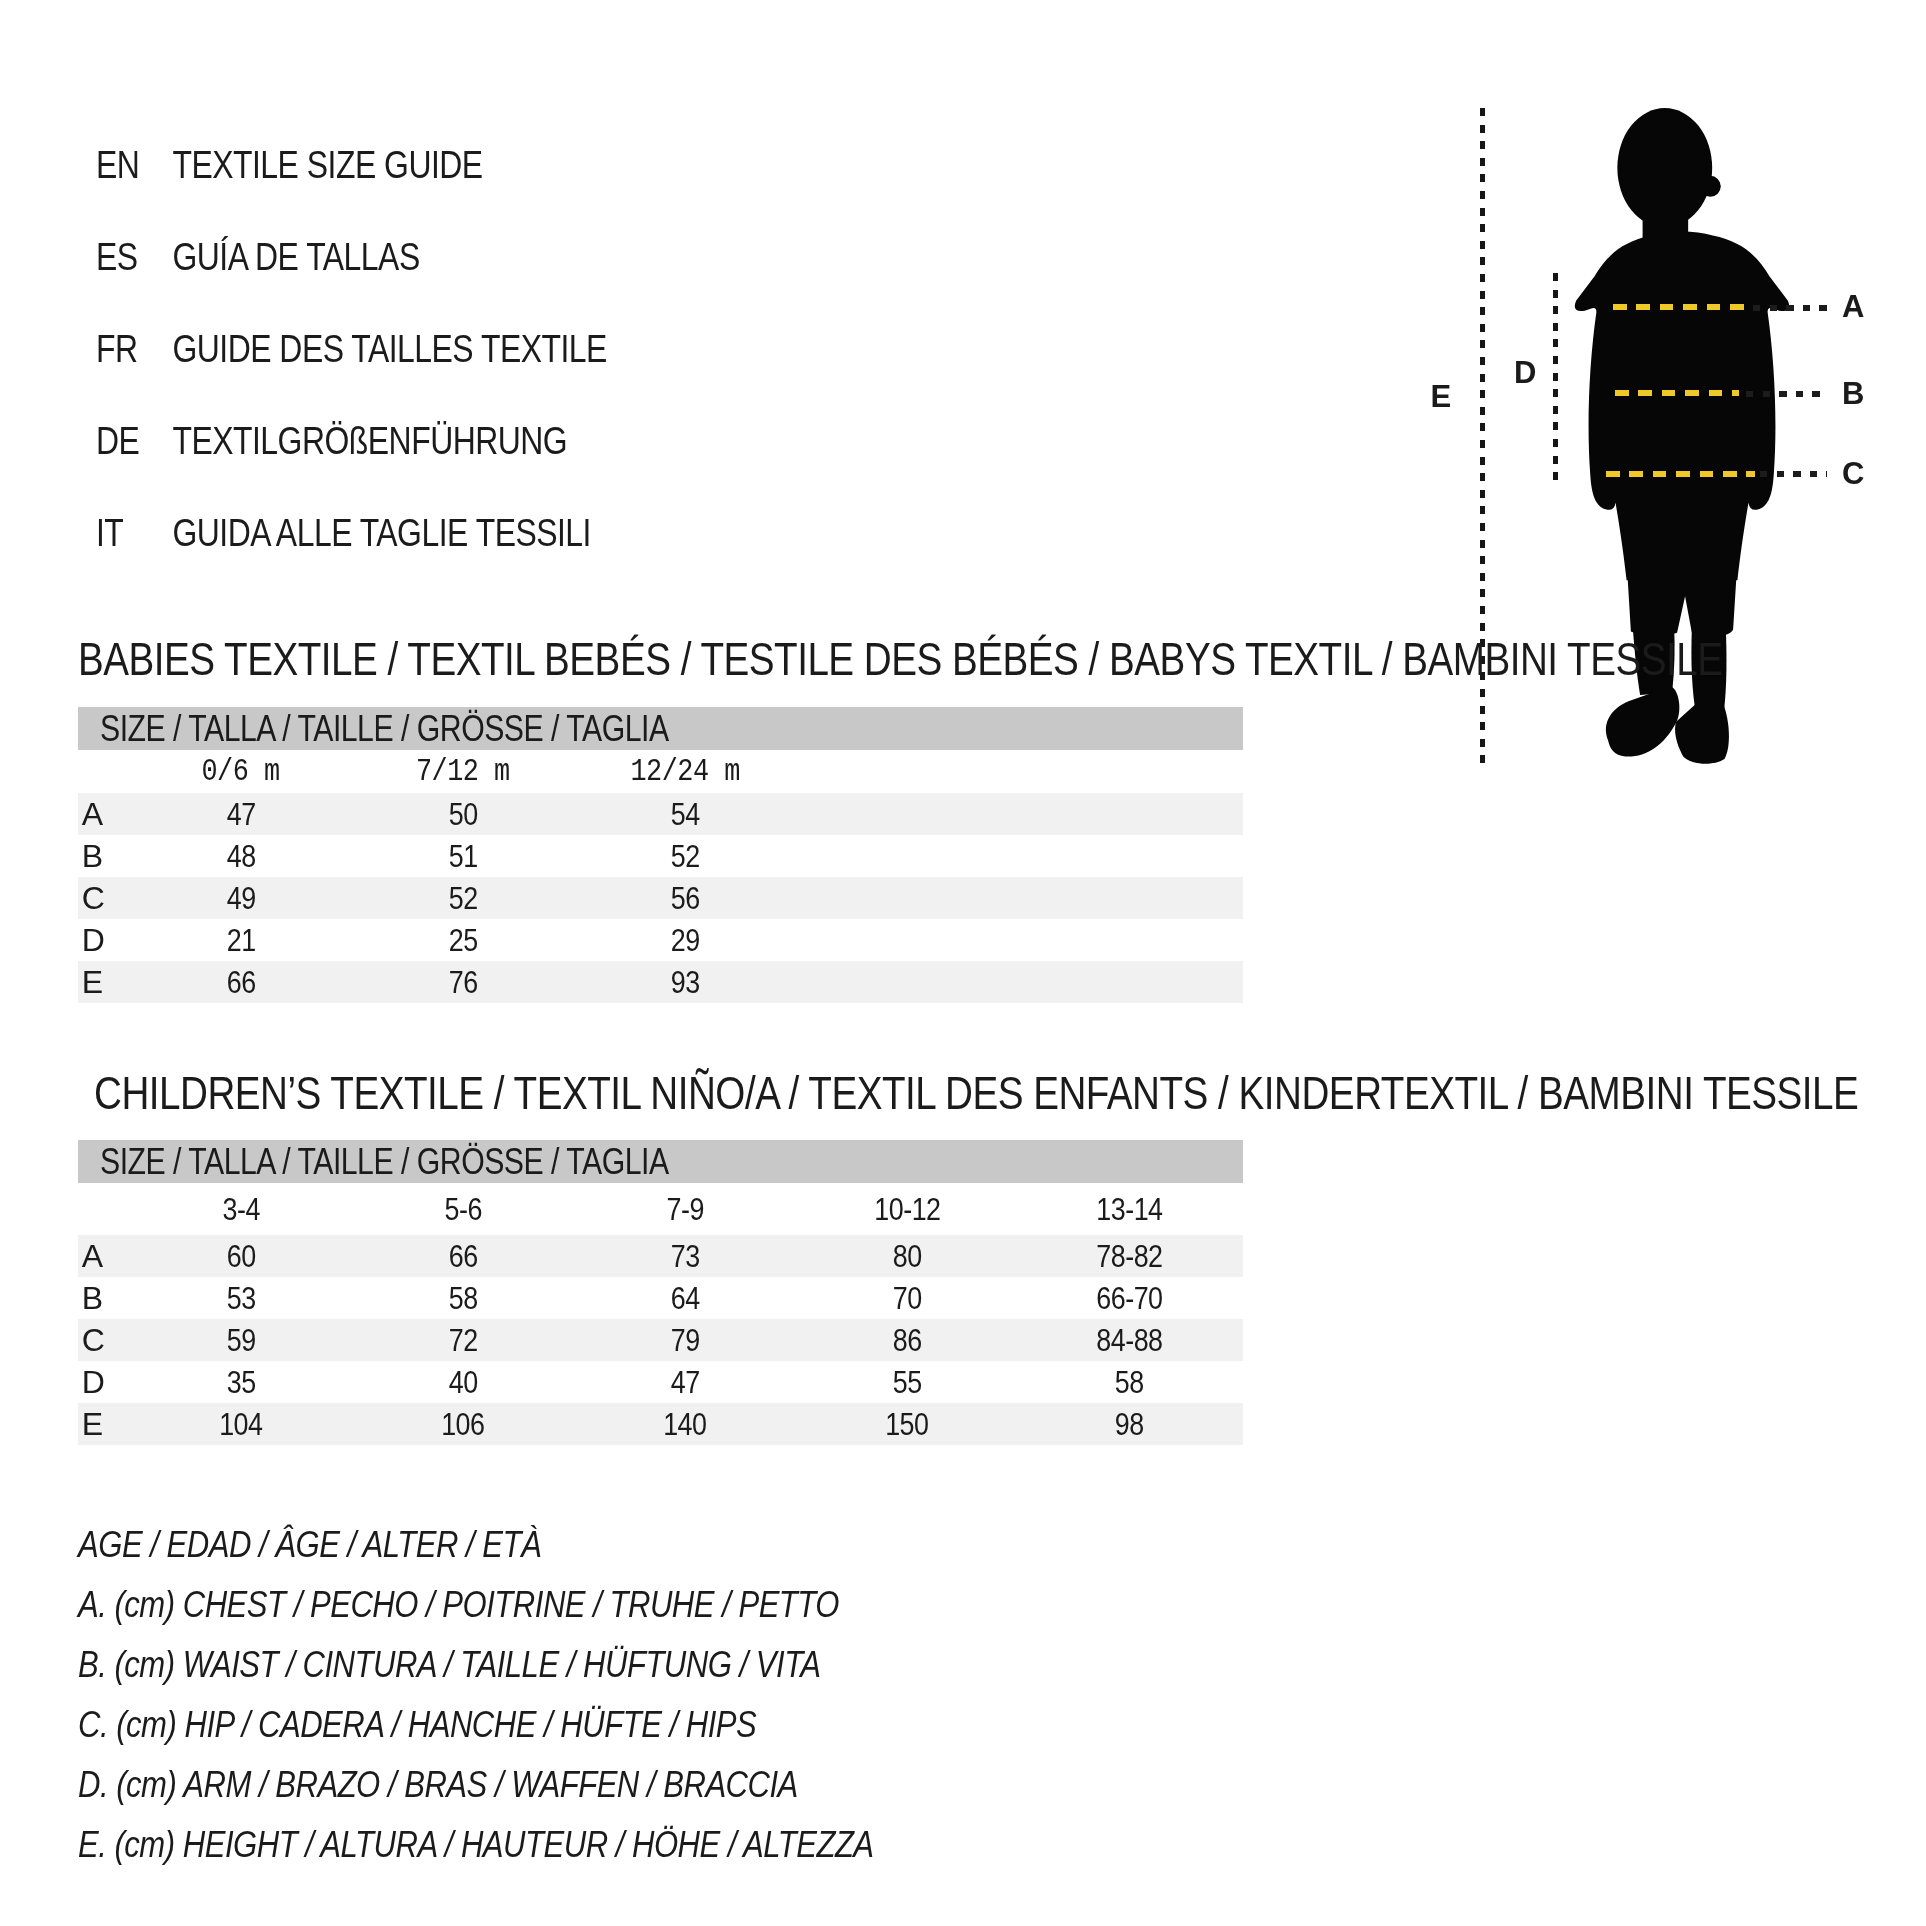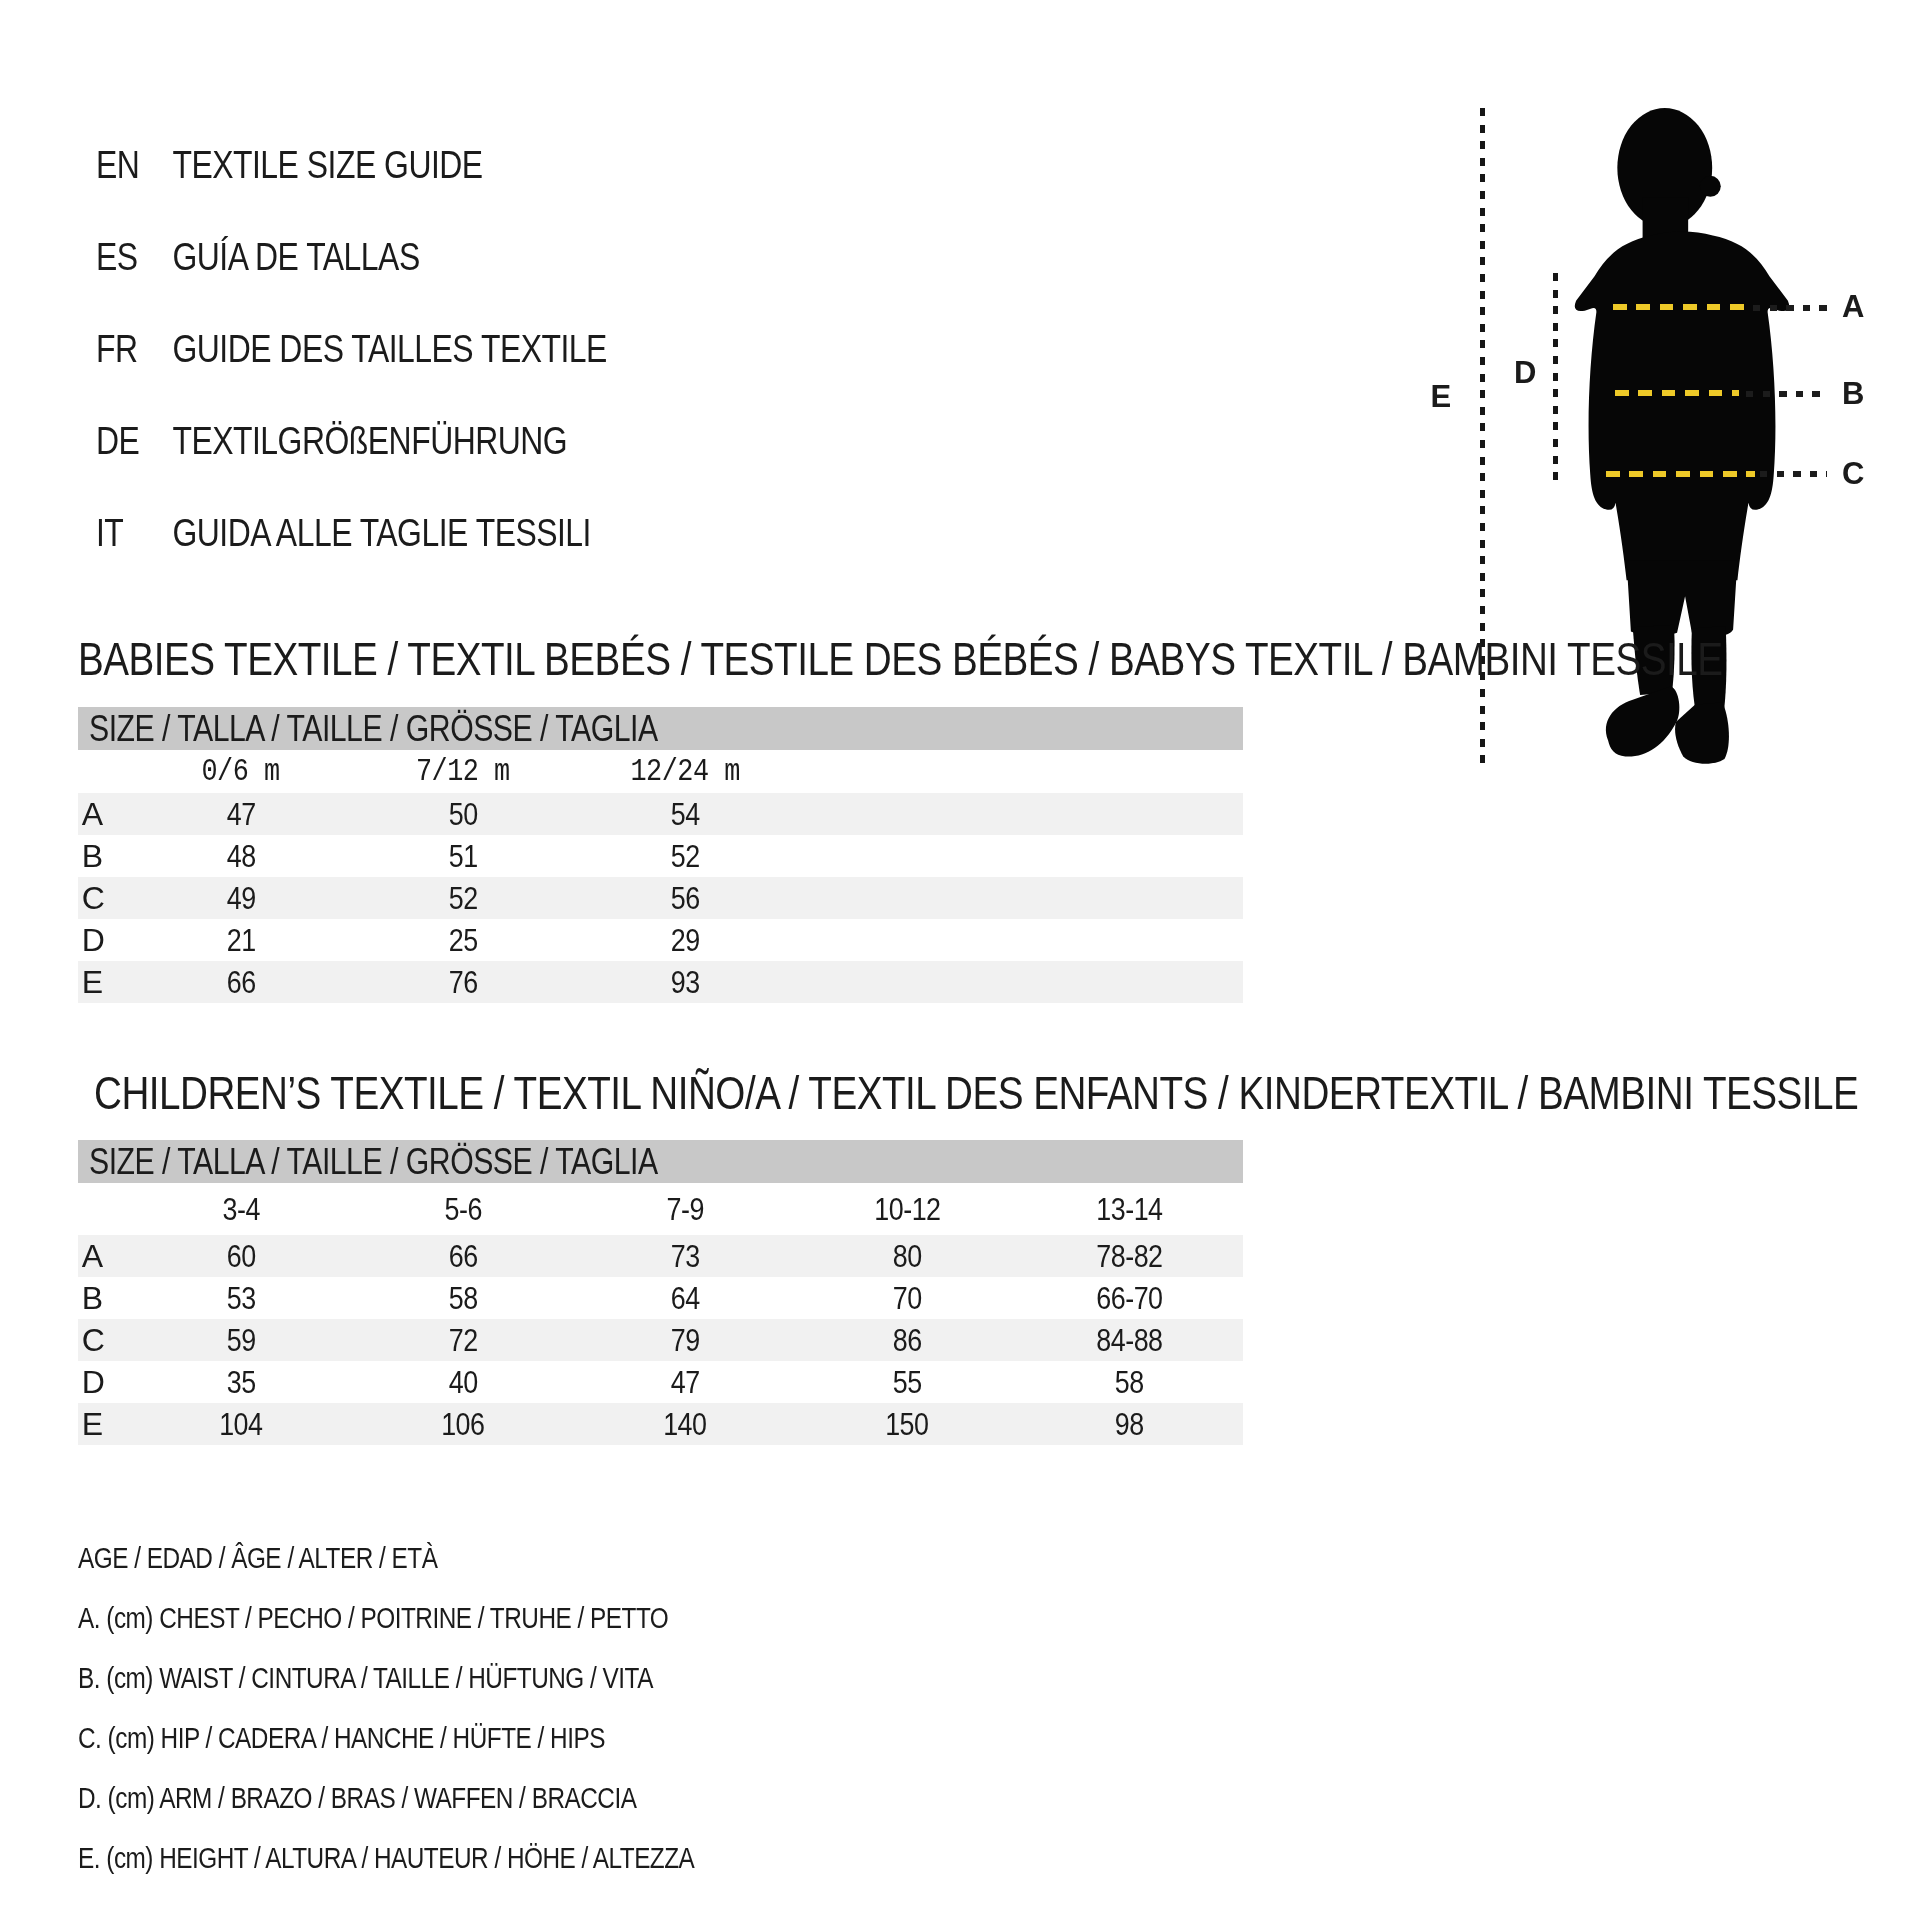--- a/index.html
+++ b/index.html
@@ -42,40 +42,40 @@
   .kc { left:343px; top:372px; width:67px; }
   .sil { position:absolute; left:154px; top:6.2px; }
 
   
   .sec-title { font-size:46px; line-height:43px; }
   .babies-title   { left:78px; top:638px; }
   .children-title { left:94px; top:1072px; }
 
   
   .size-bar { width:1165px; height:43px; background:#c8c8c8;
-              display:flex; align-items:center; padding-left:11px; font-size:36px; }
+              display:flex; align-items:center; padding-left:22px; font-size:36px; }
   .babies-bar   { left:78px; top:707px; }
   .children-bar { left:78px; top:1140px; }
 
   
   .tbl { width:1165px; }
   .babies-tbl   { left:78px; top:750px; }
   .children-tbl { left:78px; top:1183px; }
   .t-row { display:grid; align-items:center; height:42px; font-size:32px; width:1165px; }
   .cols3 { grid-template-columns:52px repeat(3,222px); }
   .cols5 { grid-template-columns:52px repeat(5,222px); }
   .babies-tbl .t-head { height:43px;font-family:Liberation Mono, monospace; }
   .children-tbl .t-head { height:52px; }
   .stripe { background:#f1f1f1; }
   .t-label { padding-left:3.7px; }
   .t-cell  { text-align:center; }
 
   
   .legend-block { left:78px; top:1515px; }
-  .leg-row { height:60px; display:flex; align-items:flex-end; font-size:29px; }
+  .leg-row { height:60px; display:flex; align-items:center; font-size:37px;font-style:italic; }
 </style>
 </head>
 <body style="--yellow: #eec928;">
 
 <div class="abs lang-block">
     <div class="lang-row">
       <span class="cond"><span class="lang-code">EN</span><span class="lang-label">TEXTILE SIZE GUIDE</span></span>
     </div>
     <div class="lang-row">
       <span class="cond"><span class="lang-code">ES</span><span class="lang-label">GUÍA DE TALLAS</span></span>

